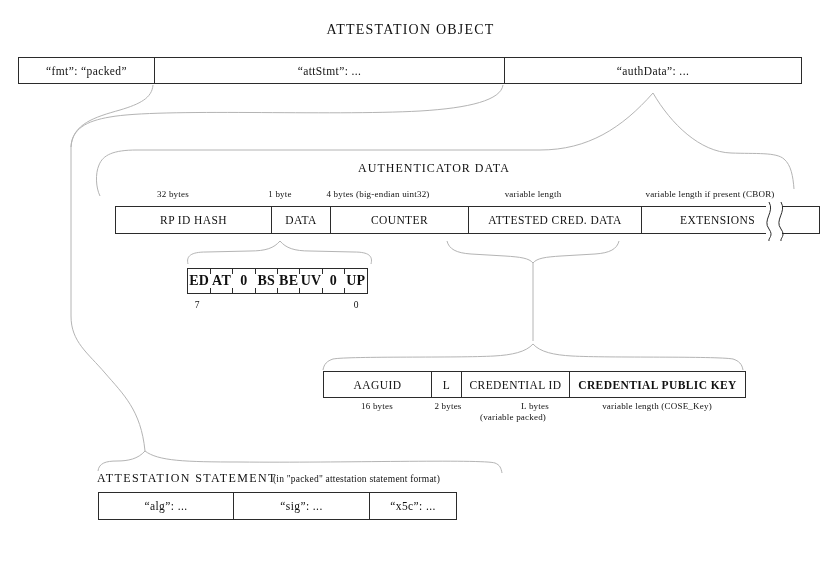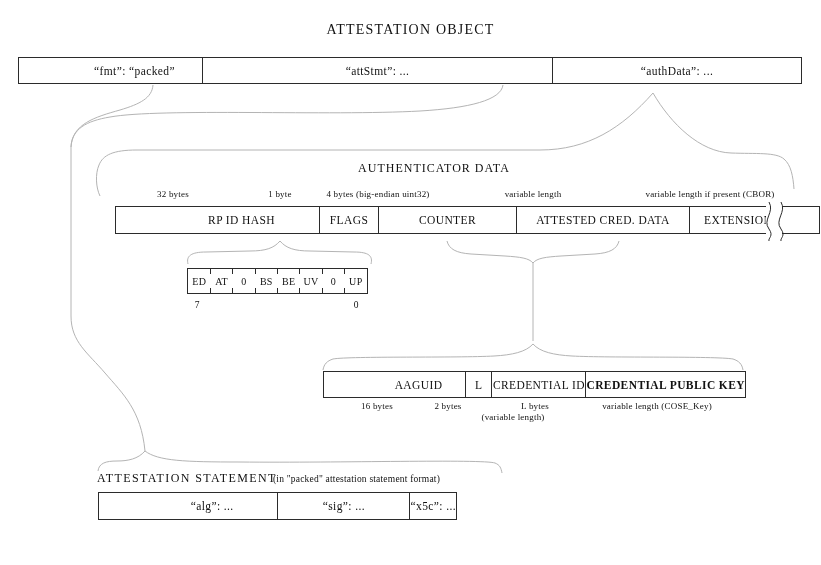--- a/index.html
+++ b/index.html
@@ -7,39 +7,39 @@
     position:relative;width:821px;height:565px;background:#ffffff;
     font-family:"Liberation Serif","DejaVu Serif",serif;color:#111;overflow:hidden;
   }
   .abs{position:absolute;}
   .svg-layer{position:absolute;left:0;top:0;pointer-events:none;}
   .title{
     width:821px;text-align:center;top:22px;left:0;
     font-size:14px;letter-spacing:1.2px;font-weight:400;
   }
   .boxrow{
-    display:flex;box-sizing:border-box;border:1px solid #2b2b2b;background:#fff;z-index:1;padding-left:48px;
+    display:flex;box-sizing:border-box;border:1px solid #2b2b2b;background:#fff;z-index:1;
   }
   .cell{
     box-sizing:border-box;display:flex;align-items:center;justify-content:center;
     font-size:11.5px;letter-spacing:0.4px;white-space:nowrap;
   }
   .cell + .cell{border-left:1px solid #2b2b2b;}
   .heading{font-size:12px;letter-spacing:1px;white-space:nowrap;text-align:center;}
   .sizelabel{
     font-size:9px;letter-spacing:0.2px;white-space:nowrap;text-align:center;
     transform:translateX(-50%);
   }
   .note{font-size:9.5px;letter-spacing:0.2px;white-space:nowrap;}
   .bitsbox{
     display:flex;box-sizing:border-box;border:1px solid #2b2b2b;background:#fff;z-index:1;
   }
   .bit{
     position:relative;flex:1;display:flex;align-items:center;justify-content:center;
-    font-size:10px;letter-spacing:0.3px;
+    font-size:14px;letter-spacing:0.3px;font-weight:bold;
   }
   .bit + .bit::before{
     content:"";position:absolute;left:-0.5px;top:0;width:1px;height:5px;background:#2b2b2b;
   }
   .bit + .bit::after{
     content:"";position:absolute;left:-0.5px;bottom:0;width:1px;height:5px;background:#2b2b2b;
   }
   .bitindex{font-size:9.5px;transform:translateX(-50%);}
   svg path{fill:none;}
 </style>
@@ -77,21 +77,21 @@
   <div class="abs heading" style="left:434px;top:161px;transform:translateX(-50%);">AUTHENTICATOR DATA</div>
 
   <div class="abs sizelabel" style="left:173px;top:189px;">32 bytes</div>
   <div class="abs sizelabel" style="left:280px;top:189px;">1 byte</div>
   <div class="abs sizelabel" style="left:378px;top:189px;">4 bytes (big-endian uint32)</div>
   <div class="abs sizelabel" style="left:533px;top:189px;">variable length</div>
   <div class="abs sizelabel" style="left:710px;top:189px;">variable length if present (CBOR)</div>
 
   <div class="abs boxrow" style="left:95px;top:206px;width:705px;height:28px;margin-left:20px;">
     <div class="cell" style="width:155px;">RP ID HASH</div>
-    <div class="cell" style="width:59px;">FLAGS</div>
+    <div class="cell" style="width:59px;">DATA</div>
     <div class="cell" style="width:138px;">COUNTER</div>
     <div class="cell" style="width:173px;">ATTESTED CRED. DATA</div>
     <div class="cell" style="flex:1;padding-right:26px;">EXTENSIONS</div>
   </div>
 
   <div class="abs bitsbox" style="left:187px;top:268px;width:181px;height:26px;">
     <div class="bit">ED</div>
     <div class="bit">AT</div>
     <div class="bit">0</div>
     <div class="bit">BS</div>
@@ -106,21 +106,21 @@
   <div class="abs boxrow" style="left:323px;top:371px;width:423px;height:27px;">
     <div class="cell" style="width:107px;">AAGUID</div>
     <div class="cell" style="width:30px;">L</div>
     <div class="cell" style="width:108px;">CREDENTIAL ID</div>
     <div class="cell" style="flex:1;font-weight:bold;">CREDENTIAL PUBLIC KEY</div>
   </div>
 
   <div class="abs sizelabel" style="left:377px;top:401px;">16 bytes</div>
   <div class="abs sizelabel" style="left:448px;top:401px;">2 bytes</div>
   <div class="abs sizelabel" style="left:535px;top:401px;">L bytes</div>
-  <div class="abs sizelabel" style="left:513px;top:412px;">(variable length)</div>
+  <div class="abs sizelabel" style="left:513px;top:412px;">(variable packed)</div>
   <div class="abs sizelabel" style="left:657px;top:401px;">variable length (COSE_Key)</div>
 
   <div class="abs heading" style="left:97px;top:471px;letter-spacing:1.4px;">ATTESTATION STATEMENT</div>
   <div class="abs note" style="left:273px;top:474px;">(in "packed" attestation statement format)</div>
 
   <div class="abs boxrow" style="left:98px;top:492px;width:359px;height:28px;">
     <div class="cell" style="width:134px;">“alg”: ...</div>
     <div class="cell" style="width:136px;">“sig”: ...</div>
     <div class="cell" style="flex:1;">“x5c”: ...</div>
   </div>

